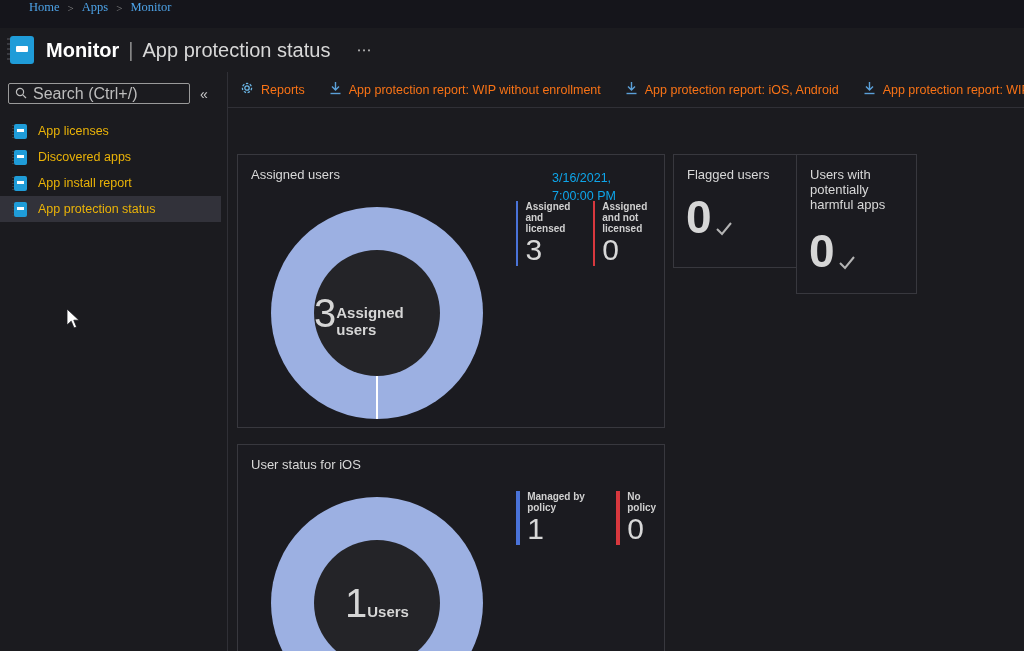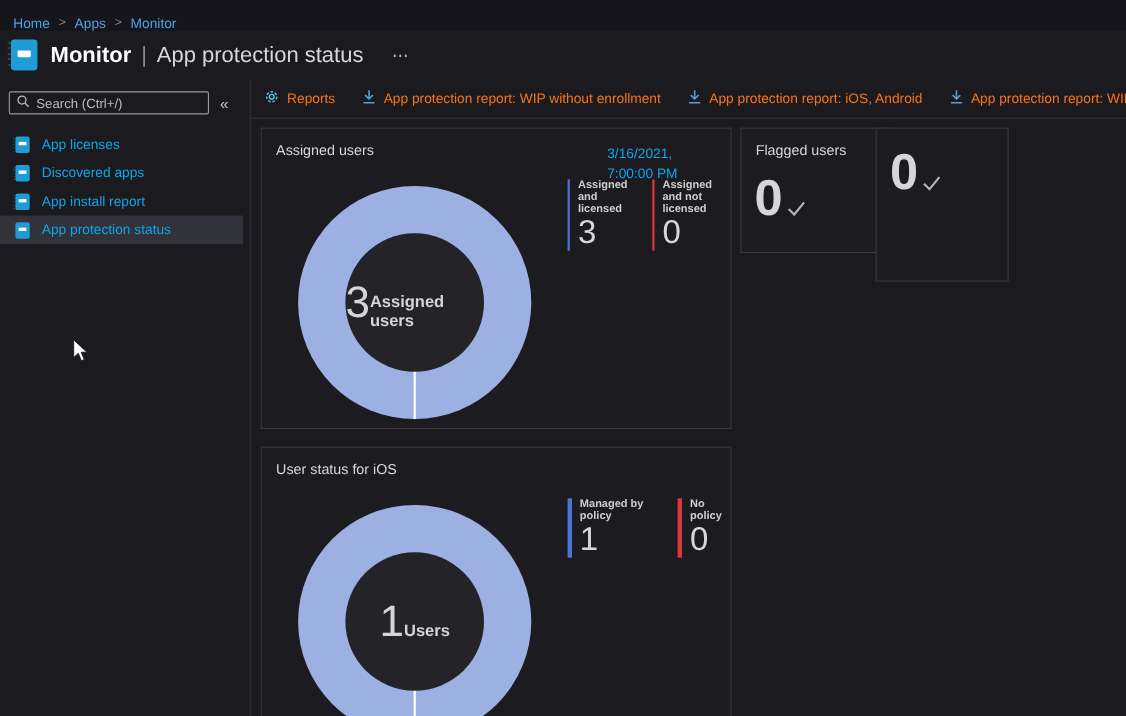--- a/index.html
+++ b/index.html
@@ -1,21 +1,21 @@
 <!DOCTYPE html>
 <html><head>
 <meta charset="utf-8">
 <style>
   * { margin:0; padding:0; box-sizing:border-box; }
   html,body { width:1024px; height:651px; overflow:hidden; background:#1b1b1f;
     font-family:"Liberation Sans", sans-serif; color:#d4d4d4; }
   .app { position:relative; width:1024px; height:651px; }
 
   
-  .topbar { height:28px; background:#15151b; display:flex; align-items:flex-end; padding-left:12px; }
+  .topbar { height:28px; background:#15151b; display:flex; align-items:flex-start; padding-left:29px;font-family:Liberation Serif, serif; }
   .breadcrumb { display:flex; align-items:center; gap:8px; font-size:12.5px; }
   .breadcrumb a { color:#4da2e6; text-decoration:none; cursor:pointer; }
   .crumb-sep { color:#8a8a8a; font-size:11px; }
 
   
   .title-row { height:44px; display:flex; align-items:center; padding-left:10px; }
   .app-icon { width:24px; height:28px; background:#1f9cd8; border-radius:3px; position:relative; margin-right:12px; }
   .app-icon::before { content:""; position:absolute; left:6px; top:10px; width:12px; height:6px; background:#ffffff; border-radius:1px; }
   .app-icon::after { content:""; position:absolute; left:-3px; top:2px; width:3px; height:24px;
     background:repeating-linear-gradient(to bottom,#3a3a40 0 2px,transparent 2px 5px); }
@@ -23,39 +23,39 @@
   .title-pipe { font-size:20px; color:#8a8a8a; margin:0 9px; font-weight:300; }
   .page-subtitle { font-size:20px; color:#d8d8d8; font-weight:300; }
   .title-more { background:none; border:none; color:#c8c8c8; font-size:15px; letter-spacing:2px; margin-left:26px; cursor:pointer; }
 
   
   .content { position:absolute; top:72px; left:0; right:0; bottom:0; display:flex; }
   .sidebar { width:228px; border-right:1px solid #303036; padding-top:11px; flex-shrink:0; }
   .search-row { display:flex; align-items:center; padding-left:8px; }
   .search-box { width:182px; height:21px; border:1px solid #9a9a9a; border-radius:2px;
     display:flex; align-items:center; padding:0 6px; gap:6px; background:#1b1b1f; }
-  .search-box input { flex:1; background:transparent; border:none; outline:none; color:#c8c8c8; font-size:12px; font-family:inherit; }
+  .search-box input { flex:1; background:transparent; border:none; outline:none; color:#c8c8c8; font-size:16px; font-family:inherit; }
   .search-box input::placeholder { color:#bdbdbd; }
   .collapse-btn { background:none; border:none; color:#c8c8c8; font-size:14px; margin-left:10px; cursor:pointer; }
   .nav { margin-top:14px; }
-  .nav-item { height:26px; display:flex; align-items:center; padding-left:14px; gap:11px; font-size:12.5px; color:#0ea5e9; cursor:pointer; }
+  .nav-item { height:26px; display:flex; align-items:center; padding-left:14px; gap:11px; font-size:12.5px; color:#eab308; cursor:pointer; }
   .nav-item.selected { background:#32323a; width:221px; }
   .nb-icon { width:13px; height:15px; background:#1f9cd8; border-radius:2px; position:relative; flex-shrink:0; }
   .nb-icon::before { content:""; position:absolute; left:3px; top:5px; width:7px; height:3px; background:#fff; }
   .nb-icon::after { content:""; position:absolute; left:-2px; top:1px; width:2px; height:13px;
     background:repeating-linear-gradient(to bottom,#3a3a40 0 1px,transparent 1px 3px); }
 
   
   .main { flex:1; position:relative; }
   .toolbar { height:36px; display:flex; align-items:center; padding-left:12px; gap:24px; border-bottom:1px solid #303036; }
   .tb-btn { background:none; border:none; display:flex; align-items:center; gap:7px; color:#f97316;
     font-size:12.5px; font-family:inherit; cursor:pointer; white-space:nowrap; }
 
   .canvas { position:absolute; top:37px; left:0; right:0; bottom:0; }
-  .card { position:absolute; background:#1b1b20; border:1px solid #38383e; }
+  .card { position:absolute; background:#1b1b20; border:1px solid #38383e;margin-top:38px; }
   .card-title { font-size:13px; color:#d8d8d8; padding:12px 12px 0 13px; }
   .card-assigned { left:9px; top:7px; width:428px; height:274px; }
   .card-flagged  { left:445px; top:7px; width:139px; height:114px; }
   .card-harmful  { left:568px; top:7px; width:121px; height:140px; }
   .card-ios      { left:9px; top:297px; width:428px; height:290px; }
 
   .timestamp { position:absolute; top:14px; right:8px; width:104px; font-size:12.5px; color:#0ea5e9; line-height:1.45; }
 
   
   .donut { position:absolute; left:33px; top:52px; width:212px; height:212px; border-radius:50%; background:#9cb0e2; }
@@ -218,20 +218,21 @@
             <span class="stat-value">0</span>
             <span>
               <svg width="18" height="15" viewBox="0 0 18 15">
                   <path d="M2 8 L7 13 L16 2" fill="none" stroke="#b4b4b4" stroke-width="2"></path>
                 </svg>
             </span>
           </div>
         </div>
 
         <div class="card card-harmful">
+          <div class="card-title">Users with potentially harmful apps</div>
           <div class="stat-row">
             <span class="stat-value">0</span>
             <span>
               <svg width="18" height="15" viewBox="0 0 18 15">
                   <path d="M2 8 L7 13 L16 2" fill="none" stroke="#b4b4b4" stroke-width="2"></path>
                 </svg>
             </span>
           </div>
         </div>
 

